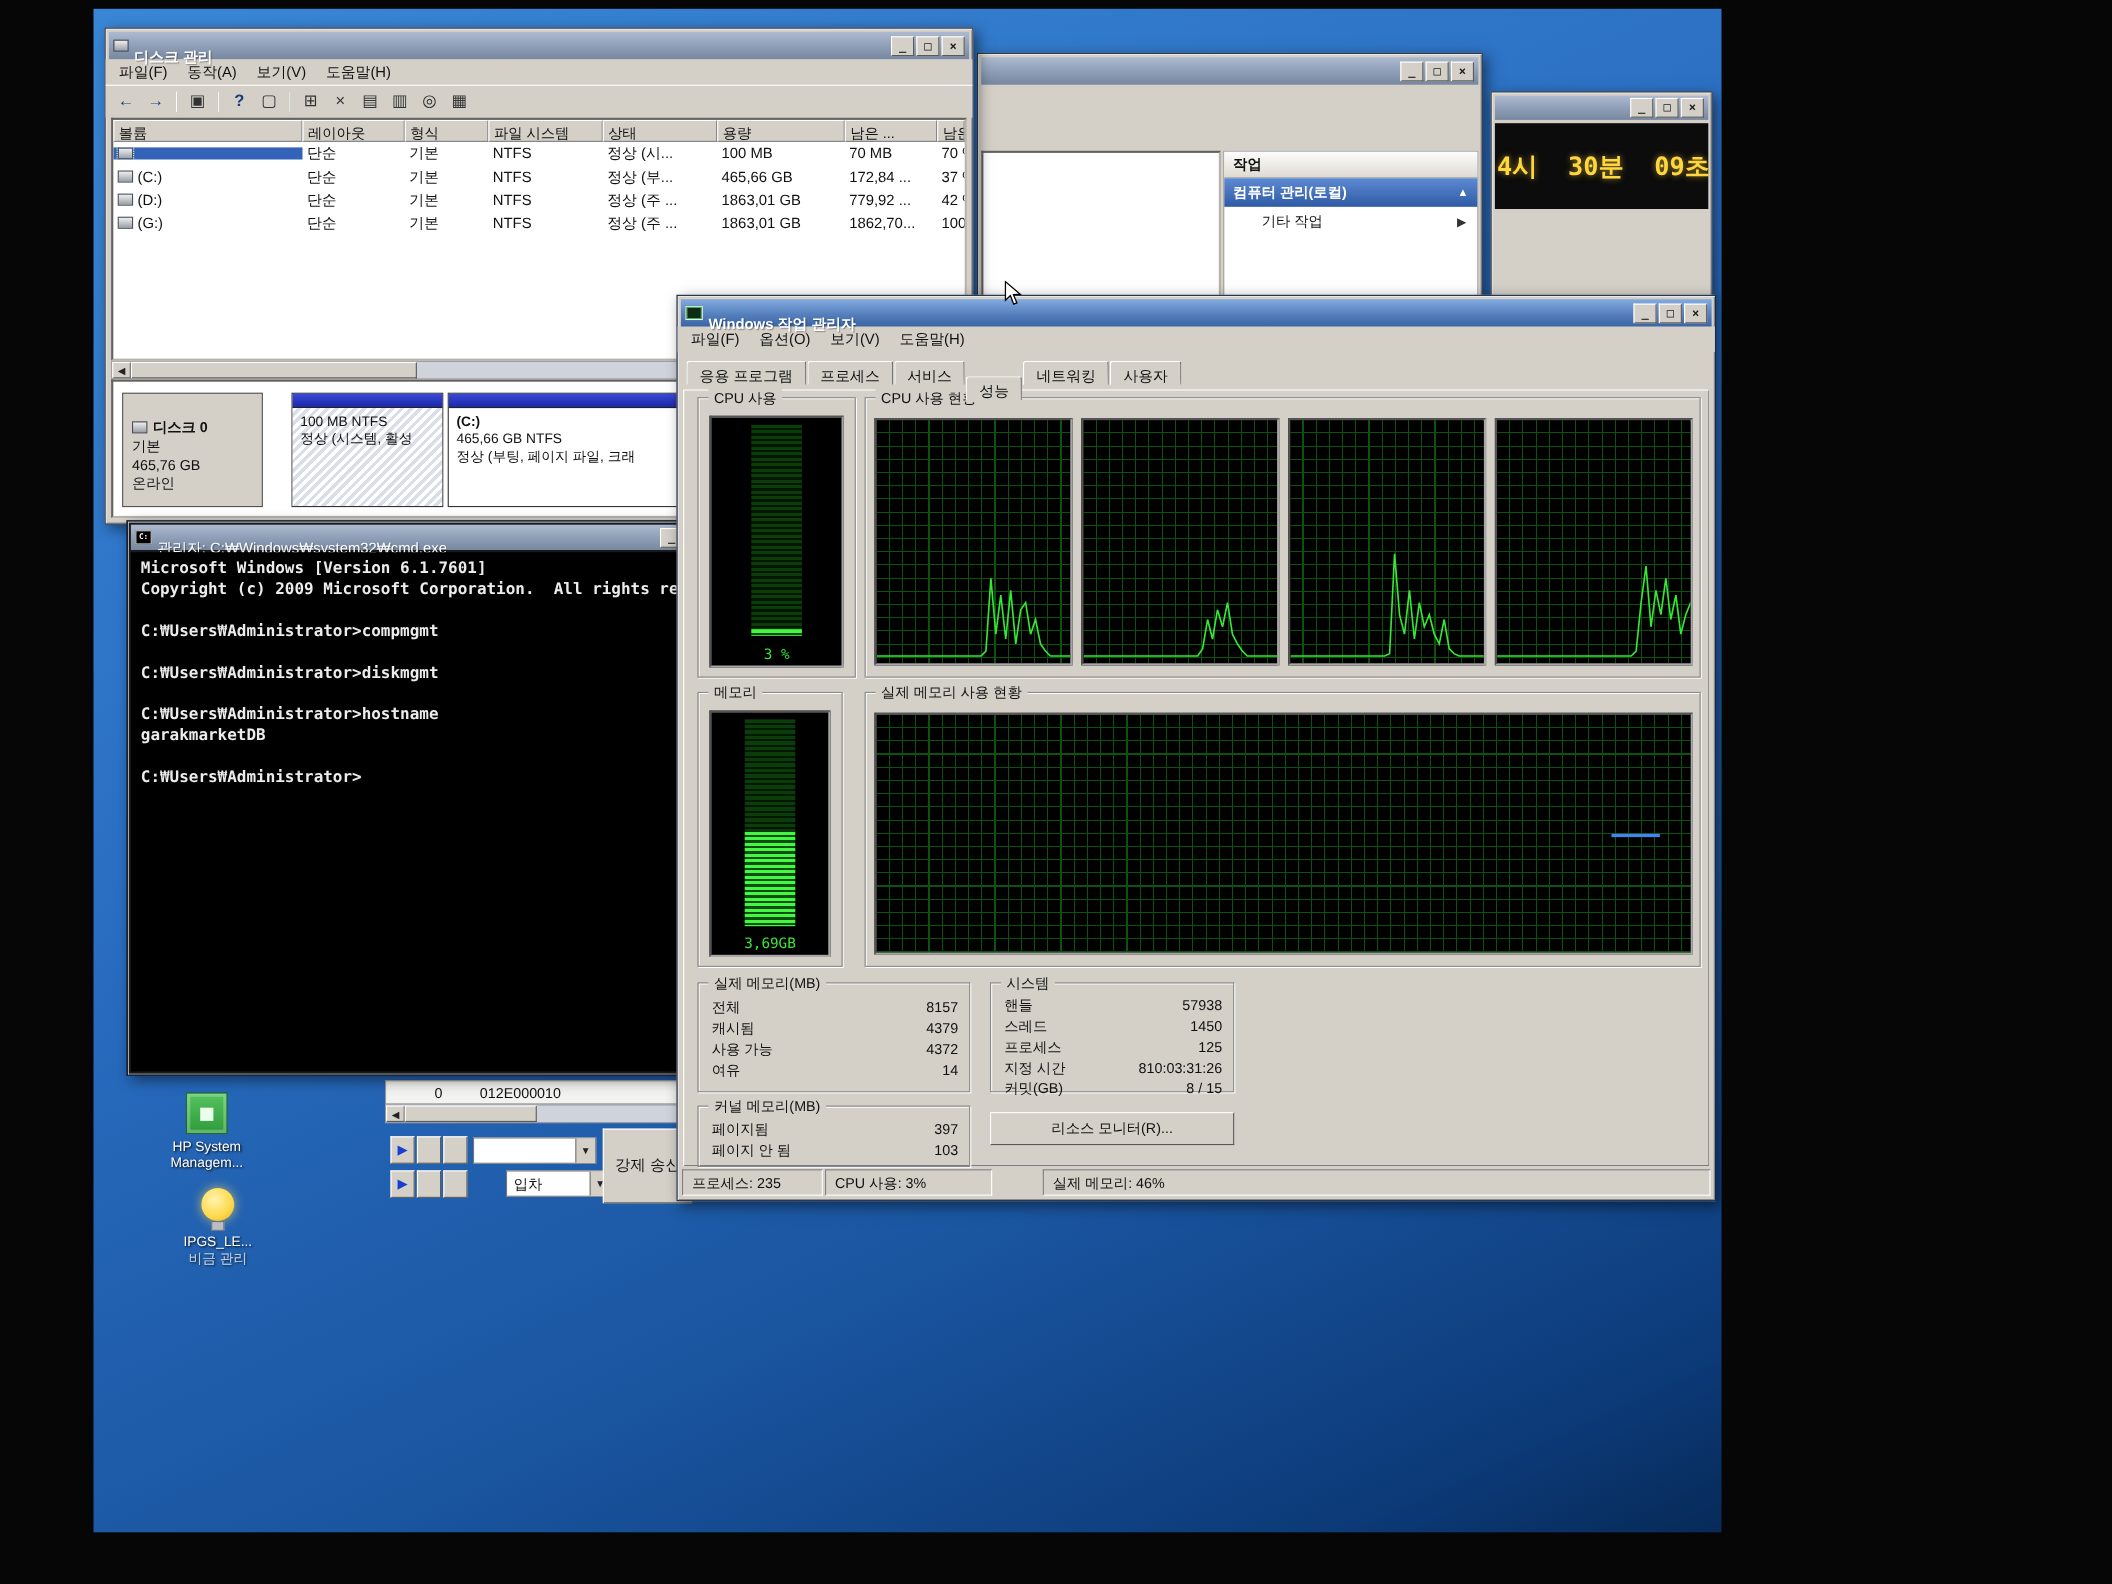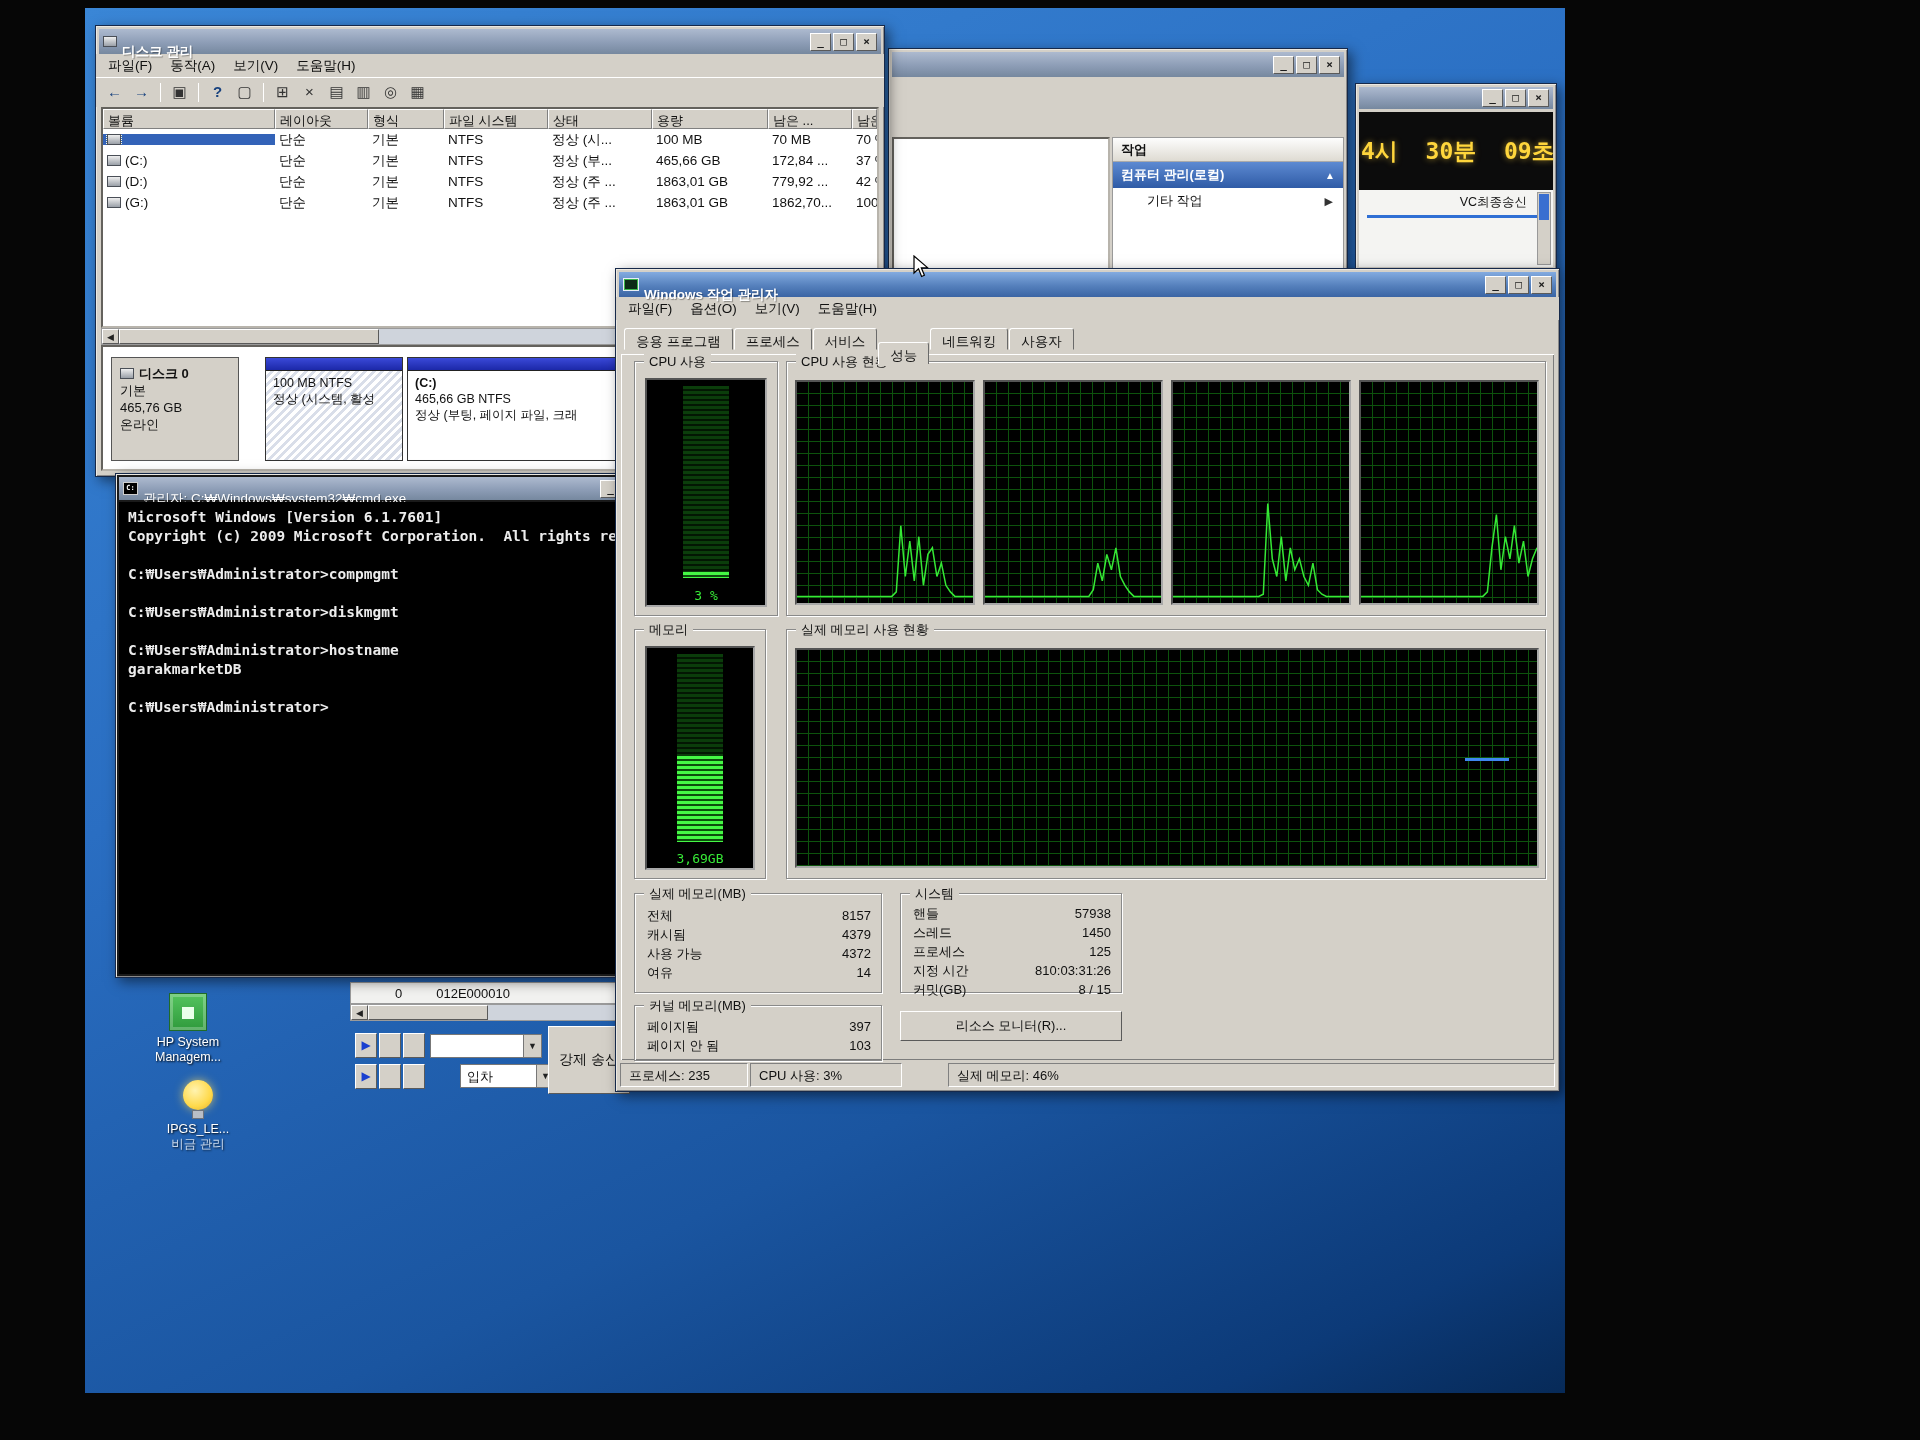--- a/index.html
+++ b/index.html
@@ -47,21 +47,21 @@
   .sel-cell{background:#3363b8;}
   .sel-cell .drive-ico{outline:1px dotted #ffd;}
   #dm-hscroll{position:absolute;left:5px;right:5px;top:302px;height:17px;background:#cfd4dc;
       display:flex;align-items:stretch;border:1px solid #9a9a9a;}
   .scr-btn{width:17px;background:#d4d0c8;border:1px solid;border-color:#fff #5a5a5a #5a5a5a #fff;
       font-size:9px;text-align:center;line-height:15px;color:#222;}
   .scr-thumb{width:260px;background:#d4d0c8;border:1px solid;border-color:#fff #5a5a5a #5a5a5a #fff;}
   #dm-graph{position:absolute;left:5px;right:5px;top:319px;bottom:5px;background:#fff;
       border:2px inset #b8b4ac;}
   #disk0-info{position:absolute;left:8px;top:10px;width:128px;height:104px;background:#d4d0c8;
-      border:1px solid #555;padding:7px 8px;font-size:13px;line-height:17px;}
+      border:1px solid #555;padding:22px 8px;font-size:13px;line-height:17px;}
   .part{position:absolute;top:10px;height:104px;border:1px solid #333;background:#fff;}
   .part-band{height:13px;background:linear-gradient(#3a49d8,#1c28a8);border-bottom:1px solid #222;}
   .part-body{padding:4px 7px;font-size:12.5px;line-height:16px;}
   .part.hatched .part-body{background:repeating-linear-gradient(135deg,#ffffff 0 3px,#d9dee9 3px 6px);
       height:calc(100% - 13px);}
 
   
   #compmgmt{left:803px;top:40px;width:460px;height:292px;z-index:2;}
   #cm-body{position:absolute;left:3px;right:3px;top:88px;bottom:3px;display:flex;}
   #cm-list{flex:1;background:#fff;border:2px inset #b8b4ac;}
@@ -199,27 +199,20 @@
     <div class="titlebar inactive" style="height:22px;">
       <span class="tb-btns">
         <span class="tb-btn">_</span>
         <span class="tb-btn">□</span>
         <span class="tb-btn">×</span>
       </span>
     </div>
     <div id="clock-black">
       <span id="clock-time">4시  30분  09초</span>
     </div>
-    <div id="clock-white">
-      <div id="clock-label">VC최종송신</div>
-      <div id="clock-underline"></div>
-      <div id="clock-vscroll">
-        <div id="clock-vthumb"></div>
-      </div>
-    </div>
   </div>
 
   <div class="window" id="diskmgmt">
     <div class="titlebar inactive">
       <span class="drive-ico"></span>
       <span class="tb-title">디스크 관리</span>
       <span class="tb-btns">
         <span class="tb-btn">_</span>
         <span class="tb-btn">□</span>
         <span class="tb-btn">×</span>

